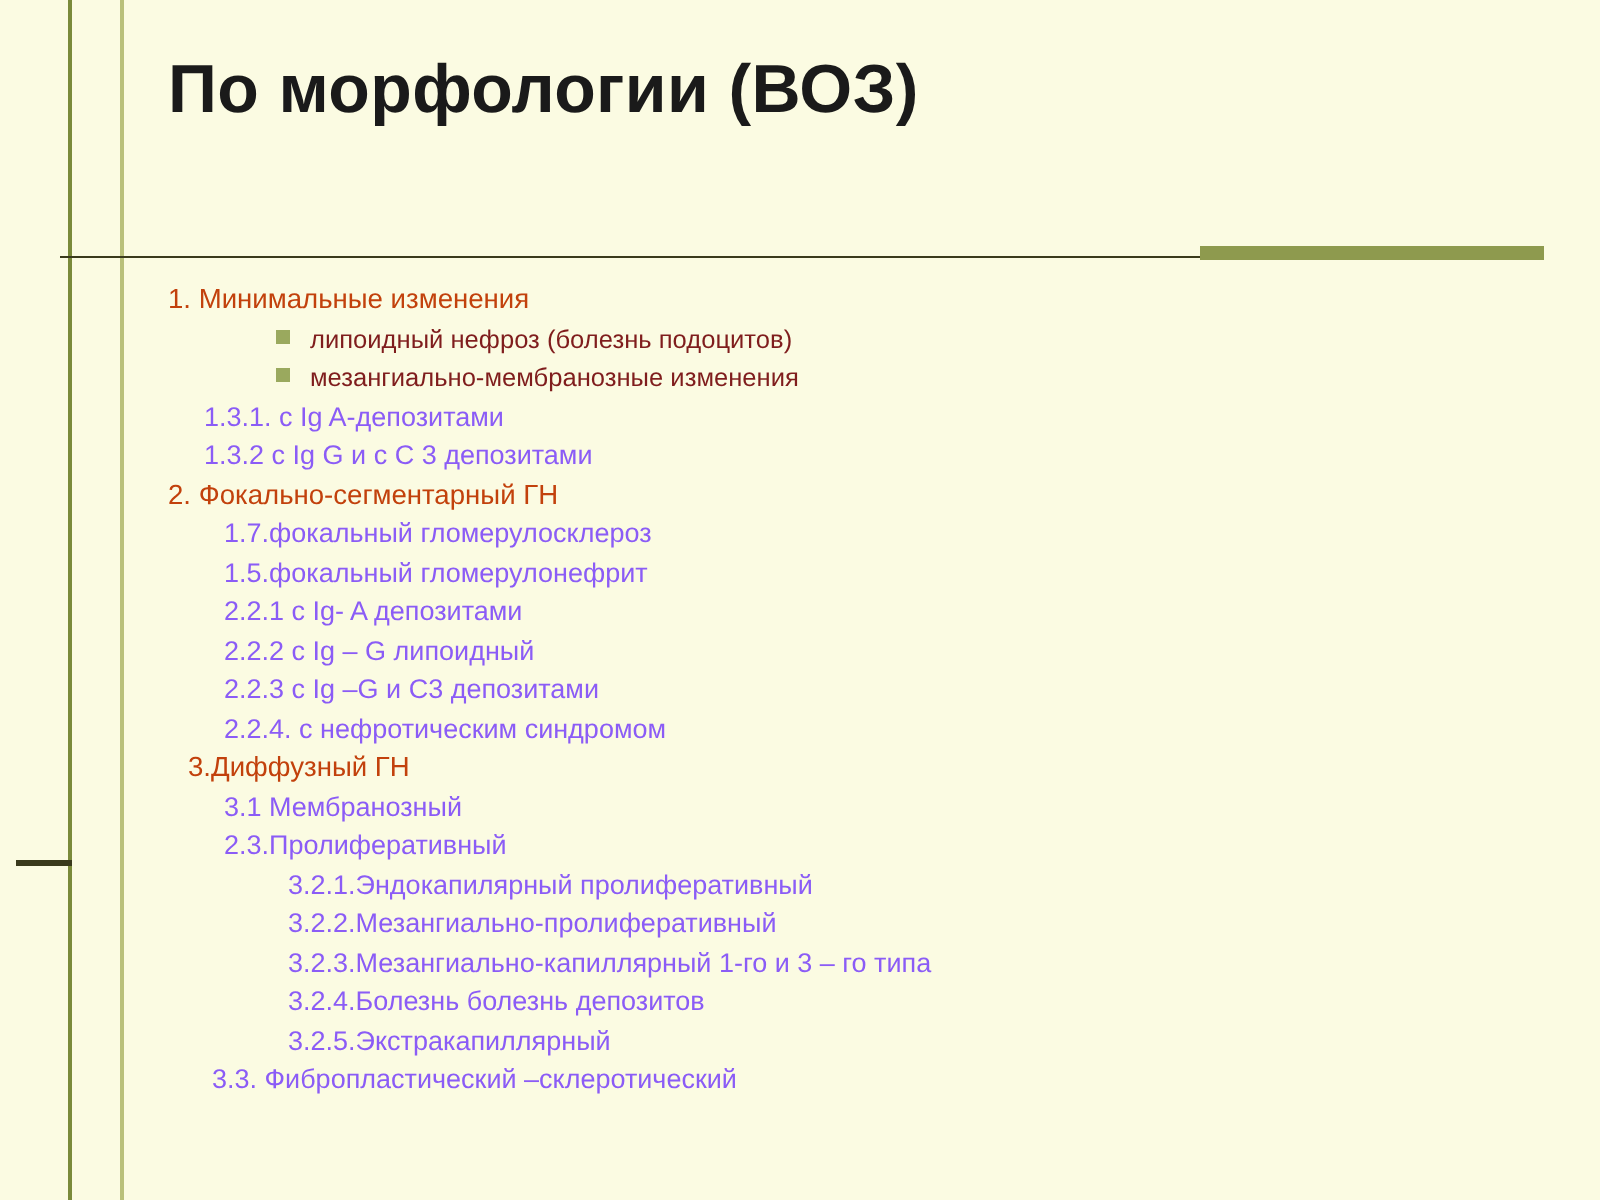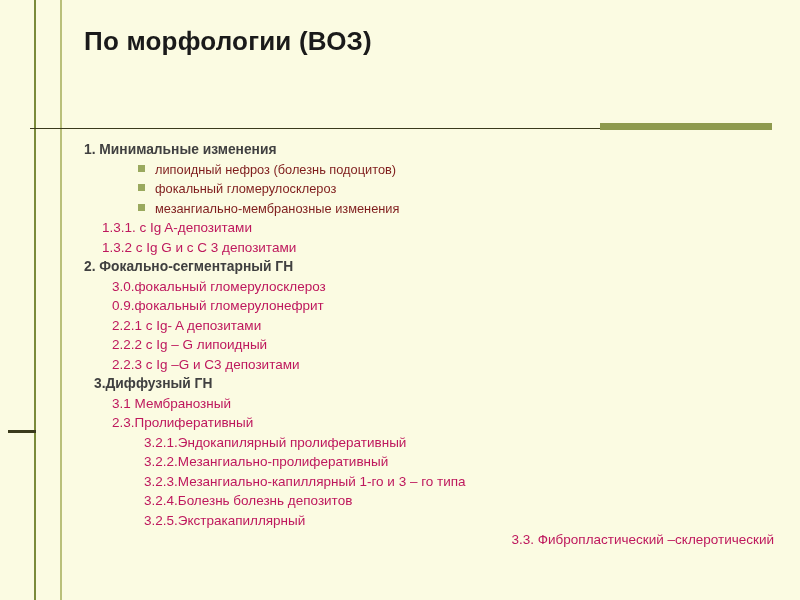--- a/index.html
+++ b/index.html
@@ -37,21 +37,21 @@
     top: 430px;
     width: 28px;
     height: 3px;
     background: #3a3a1c;
   }
 
   .slide-title {
     position: absolute;
     left: 84px;
     top: 26px;
-    font-size: 26px;
+    font-size: 34px;
     font-weight: bold;
     color: #1a1a1a;
     letter-spacing: 0.2px;
     white-space: nowrap;
   }
 
   
   .divider-line {
     position: absolute;
     left: 30px;
@@ -71,27 +71,27 @@
 
   .content {
     position: absolute;
     left: 84px;
     top: 140px;
     width: 690px;
   }
 
   .line {
     font-size: 13.5px;
-    color: #be185d;
+    color: #8b5cf6;
     line-height: 19.5px;
     white-space: nowrap;
   }
   .lvl-head {
-    font-weight: bold;
-    color: #404040;
+    font-weight: normal;
+    color: #c2410c;
     font-size: 13.8px;
   }
   .bullet-line {
     display: flex;
     align-items: flex-start;
     font-size: 12.8px;
     color: #7f1d1d;
     line-height: 19.5px;
   }
   .bullet-mark {
@@ -101,21 +101,21 @@
     background: #9aa95e;
     margin: 5px 10px 0 0;
     flex: none;
   }
   .ind-1 { padding-left: 0px; }
   .ind-2 { padding-left: 54px; }
   .ind-3 { padding-left: 18px; }
   .ind-4 { padding-left: 10px; }
   .ind-5 { padding-left: 28px; }
   .ind-6 { padding-left: 60px; }
-  .ind-7 { padding-left: 22px; text-align: right; }
+  .ind-7 { padding-left: 22px; }
 </style>
 </head>
 <body>
 
 <div class="left-rule-outer"></div>
 <div class="left-rule-inner"></div>
 <div class="left-tick"></div>
 
 <div class="slide-title">По морфологии (ВОЗ)</div>
 
@@ -125,36 +125,33 @@
 <div class="content">
 
   <div class="line ind-1 lvl-head">1. Минимальные изменения</div>
 
   <div class="bullet-line ind-2">
     <span class="bullet-mark"></span>
     <span>липоидный нефроз (болезнь подоцитов)</span>
   </div>
   <div class="bullet-line ind-2">
     <span class="bullet-mark"></span>
-    <span>фокальный гломерулосклероз</span>
-  </div>
-  <div class="bullet-line ind-2">
-    <span class="bullet-mark"></span>
     <span>мезангиально-мембранозные изменения</span>
   </div>
 
   <div class="line ind-3">1.3.1. с Ig A-депозитами</div>
   <div class="line ind-3">1.3.2 с Ig G и с C 3 депозитами</div>
 
   <div class="line ind-1 lvl-head">2. Фокально-сегментарный ГН</div>
-  <div class="line ind-5">3.0.фокальный гломерулосклероз</div>
-  <div class="line ind-5">0.9.фокальный гломерулонефрит</div>
+  <div class="line ind-5">1.7.фокальный гломерулосклероз</div>
+  <div class="line ind-5">1.5.фокальный гломерулонефрит</div>
   <div class="line ind-5">2.2.1 с Ig- A депозитами</div>
   <div class="line ind-5">2.2.2 с Ig – G  липоидный</div>
   <div class="line ind-5">2.2.3 с Ig –G и С3 депозитами</div>
+  <div class="line ind-5">2.2.4. с нефротическим синдромом</div>
 
   <div class="line ind-4 lvl-head">3.Диффузный ГН</div>
   <div class="line ind-5">3.1 Мембранозный</div>
   <div class="line ind-5">2.3.Пролиферативный</div>
   <div class="line ind-6">3.2.1.Эндокапилярный пролиферативный</div>
   <div class="line ind-6">3.2.2.Мезангиально-пролиферативный</div>
   <div class="line ind-6">3.2.3.Мезангиально-капиллярный 1-го и 3 – го типа</div>
   <div class="line ind-6">3.2.4.Болезнь болезнь депозитов</div>
   <div class="line ind-6">3.2.5.Экстракапиллярный</div>
   <div class="line ind-7">3.3. Фибропластический –склеротический</div>

